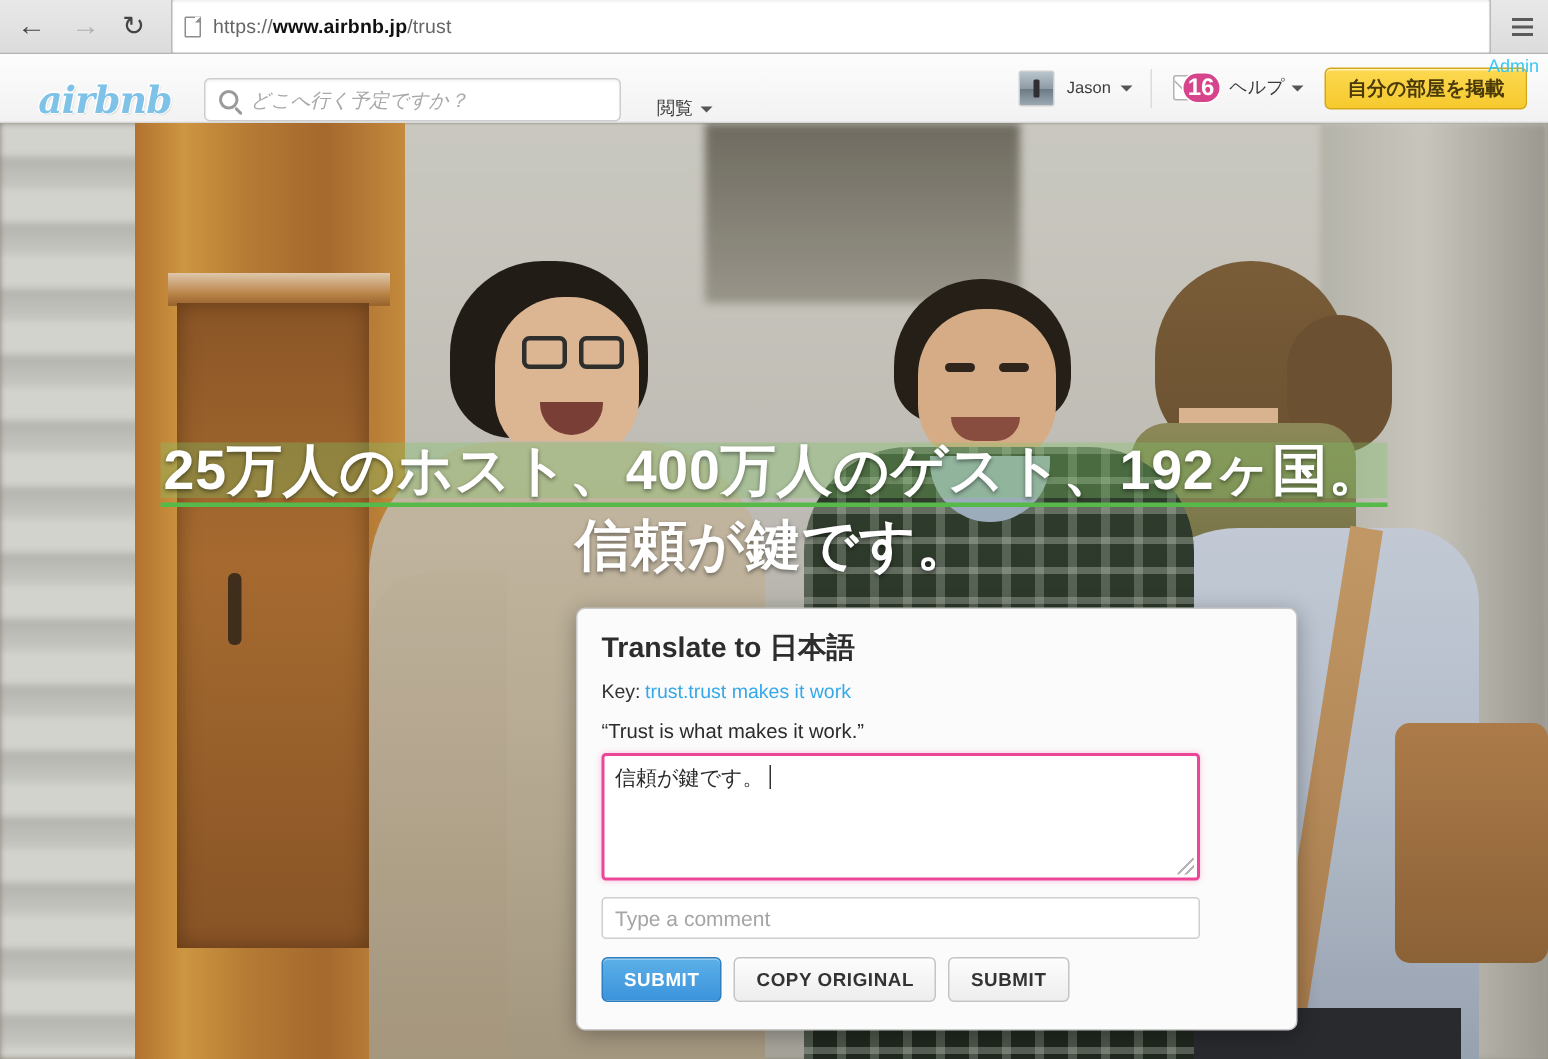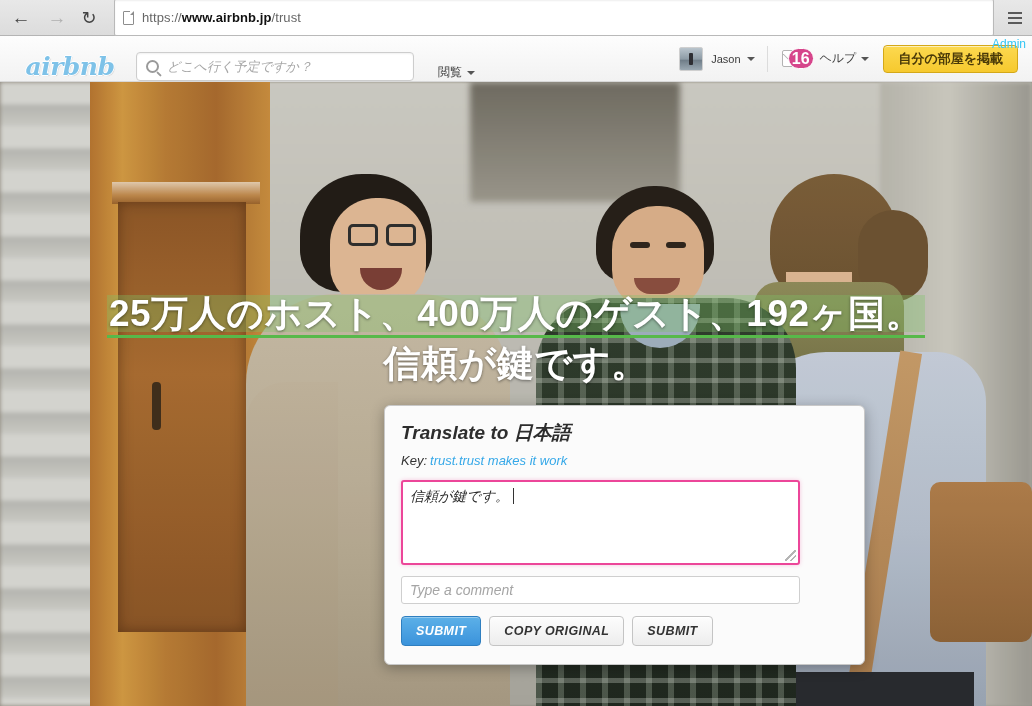--- a/index.html
+++ b/index.html
@@ -261,21 +261,20 @@
   .hero-line2 { margin-top: 6px; }
 
   
   .modal {
     position: absolute; left: 384px; top: 405px; width: 481px;
     background: #fbfbfb;
     border: 1px solid #c8c8c8; border-radius: 6px;
     box-shadow: 0 3px 14px rgba(0,0,0,.3);
     padding: 16px 16px 18px 16px;
     z-index: 20;
-    font-style: italic;
   }
   .modal-title {
     font-size: 19px; font-weight: bold; color: #2d2d2d;
     margin: 0 0 8px 0; line-height: 1.2;
   }
   .modal-key { font-size: 13px; color: #333; margin-bottom: 12px; }
   .modal-key .key-link { color: #35a8e8; cursor: pointer; margin-left: 3px; }
   .modal-source { font-size: 13.5px; color: #2b2b2b; margin-bottom: 7px; }
   .translate-area {
     width: 399px; height: 85px;
@@ -428,20 +427,21 @@
 
   </div>
 
   <div class="modal">
     <div class="modal-title">Translate to 日本語</div>
 
     <div class="modal-key">
       <span>Key:</span><span class="key-link">trust.trust makes it work</span>
     </div>
 
+    <div class="modal-source">“Trust is what makes it work.”</div>
 
     <div class="translate-area">
       <span>信頼が鍵です。</span><span class="caret-bar"></span>
       <span class="resize-grip"></span>
     </div>
 
     <div class="comment-input">
       <span>Type a comment</span>
     </div>
 

